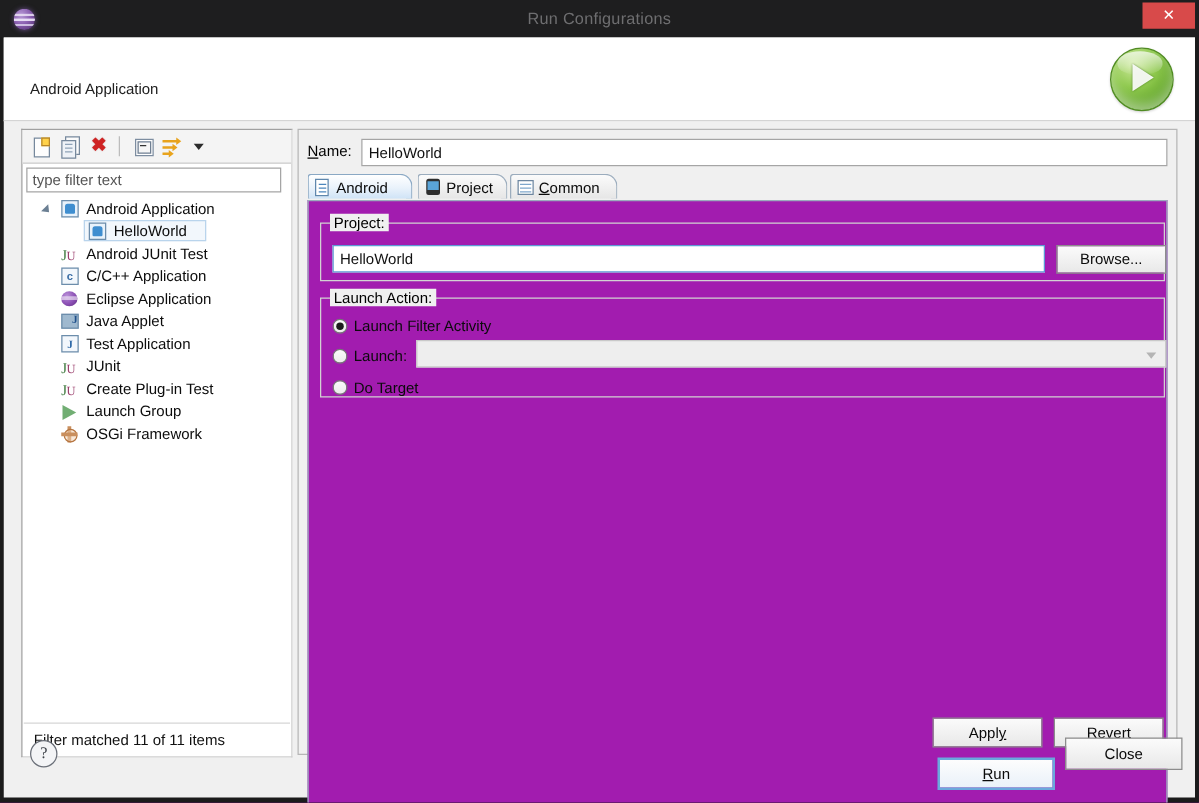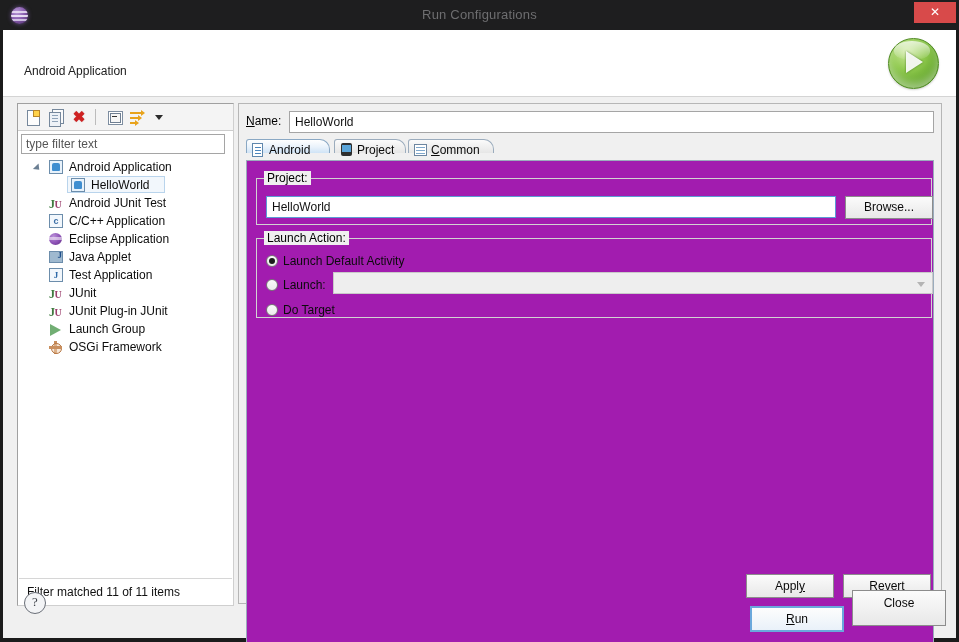--- a/index.html
+++ b/index.html
@@ -337,21 +337,21 @@
     content: "";
     position: absolute;
     left: 2px; top: 2px;
     width: 8px; height: 8px;
     background: #3f8ed0;
     border-radius: 2px 2px 1px 1px;
   }
   .icn-ju {
     position: absolute; left: 0; top: -1px;
     font-size: 12px;
-    font-weight: bold;
+    font-weight: normal;
     font-family: "Liberation Serif", serif;
     color: #3f7a3f;
     letter-spacing: -0.5px;
     text-align: center;
   }
   .icn-ju .u { color: #9b3f6d; font-size: 10px; }
   .icn-cpp {
     position: absolute; left: 0; top: 0;
     width: 14px; height: 14px;
     border: 1px solid #6c8dab;
@@ -495,21 +495,21 @@
   
   .tabbar {
     position: absolute;
     left: 7px; top: 35px;
     width: 688px;
     height: 22px;
   }
   .tab {
     position: absolute;
     top: 0;
-    height: 14px;
+    height: 20px;
     box-sizing: border-box;
     border: 1px solid #9bacbd;
     border-bottom: none;
     border-radius: 3px 10px 0 0;
     background: linear-gradient(to bottom, #fbfbfb, #e6e6e6);
     font-size: 12px;
     line-height: 20px;
     color: #0b0b0b;
     padding-left: 22px;
     padding-right: 9px;
@@ -706,21 +706,21 @@
   .run-btn {
     position: absolute;
     left: 747px; top: 560px;
     width: 94px; height: 26px;
     line-height: 22px;
     margin-top: 16px;
   }
   .close-btn-main {
     position: absolute;
     left: 849px; top: 560px;
-    width: 94px; height: 36px;
+    width: 94px; height: 26px;
     line-height: 24px;
   }
   .mn { text-decoration: underline; }
 </style>
 </head>
 <body>
 
 <div id="window">
 
   <div class="titlebar">
@@ -838,21 +838,21 @@
           <div class="ic" style="left:30px">
             <div class="icn-ju">J<span class="u">U</span></div>
           </div>
           <div class="label" style="left:50px">JUnit</div>
         </div>
 
         <div class="tree-row">
           <div class="ic" style="left:30px">
             <div class="icn-ju">J<span class="u">U</span></div>
           </div>
-          <div class="label" style="left:50px">JUnit Plug-in JUnit</div>
+          <div class="label" style="left:50px">Create Plug-in Test</div>
         </div>
 
         <div class="tree-row">
           <div class="ic" style="left:30px">
             <div class="icn-launchgroup"></div>
           </div>
           <div class="label" style="left:50px">Launch Group</div>
         </div>
 
         <div class="tree-row">
@@ -911,21 +911,21 @@
           <div class="group-title">Project:</div>
           <input class="proj-input" type="text" value="HelloWorld" style="">
           <div class="btn browse-btn">Browse...</div>
         </div>
 
         <div class="group" style="left:9px; top:77px; width:676px; height:80px;">
           <div class="group-title">Launch Action:</div>
 
           <div class="radio-row" style="top:13px;">
             <span class="radio on"></span>
-            <span class="radio-label">Launch Default Activity</span>
+            <span class="radio-label">Launch Filter Activity</span>
           </div>
 
           <div class="radio-row" style="top:37px;">
             <span class="radio"></span>
             <span class="radio-label">Launch:</span>
           </div>
           <div class="combo" style="left:76px; top:33px; width:600px;">
             <span class="arrow"></span>
           </div>
 

